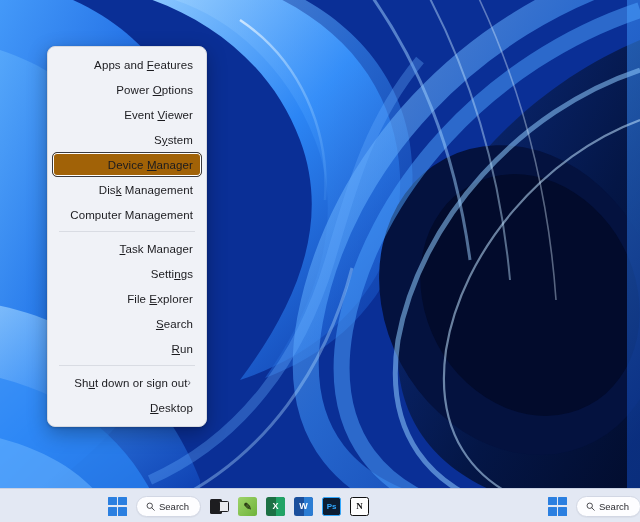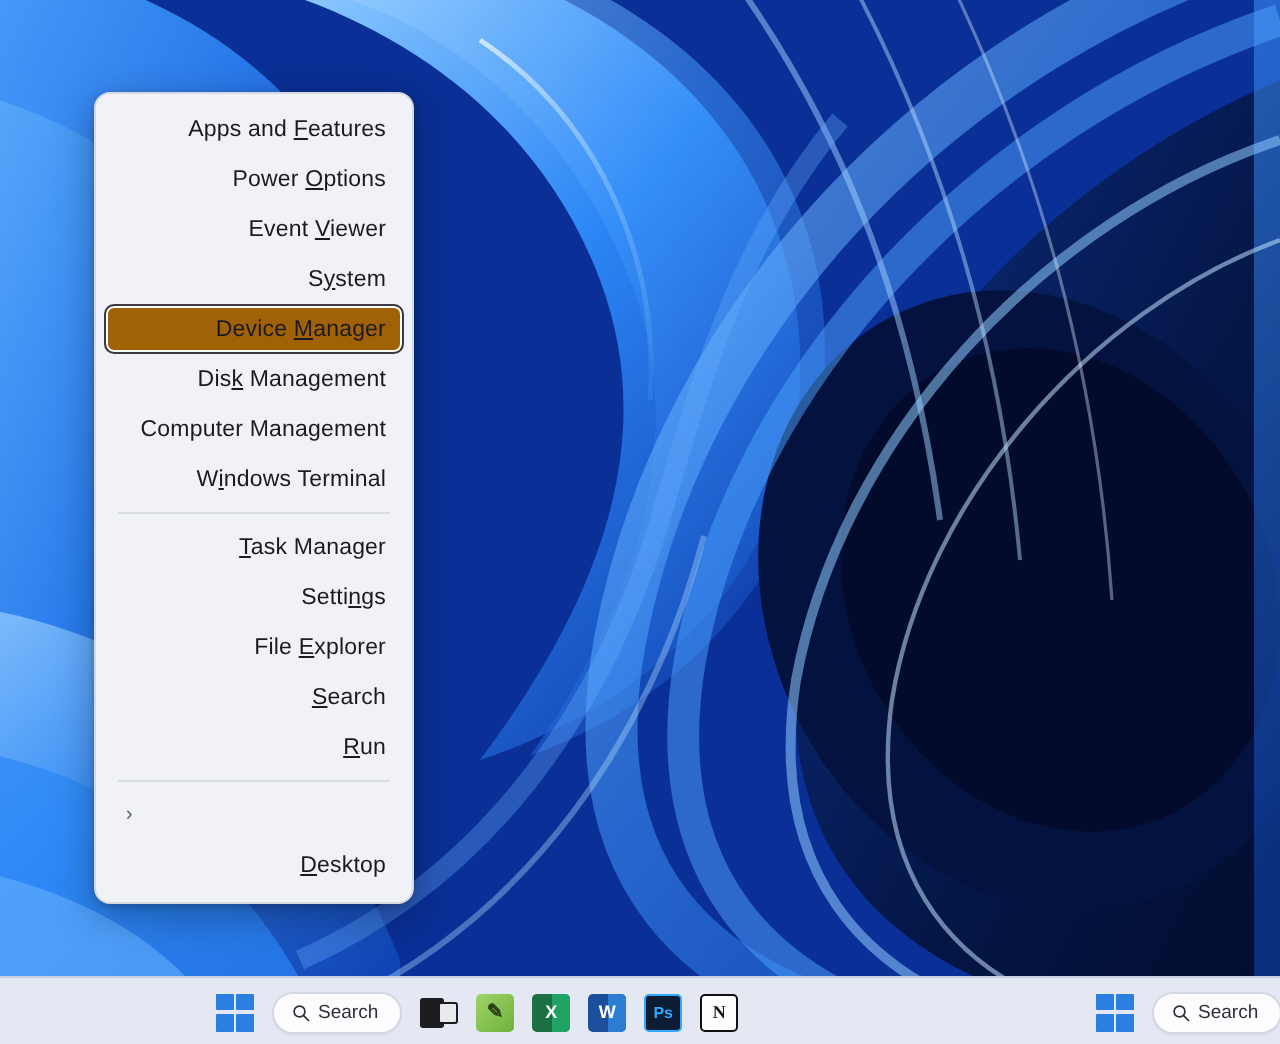--- a/index.html
+++ b/index.html
@@ -250,41 +250,39 @@
       </div>
       <div class="menu-item focused">
         <span class="label">Device <u>M</u>anager</span>
       </div>
       <div class="menu-item">
         <span class="label">Dis<u>k</u> Management</span>
       </div>
       <div class="menu-item">
         <span class="label">Computer Mana<u>g</u>ement</span>
       </div>
-      <div class="menu-item">
-        <span class="label">W<u>i</u>ndows Terminal</span>
-      </div>
       <div class="menu-sep"></div>
       <div class="menu-item">
         <span class="label"><u>T</u>ask Manager</span>
       </div>
       <div class="menu-item">
         <span class="label">Setti<u>n</u>gs</span>
       </div>
       <div class="menu-item">
         <span class="label">File <u>E</u>xplorer</span>
       </div>
       <div class="menu-item">
         <span class="label"><u>S</u>earch</span>
       </div>
       <div class="menu-item">
         <span class="label"><u>R</u>un</span>
       </div>
       <div class="menu-sep"></div>
       <div class="menu-item">
+        <span class="label">Sh<u>u</u>t down or sign out</span>
         <span class="submenu-arrow">›</span>
       </div>
       <div class="menu-item">
         <span class="label"><u>D</u>esktop</span>
       </div>
     </div>
 
   <div id="taskbar">
 
     <div class="tb-center">

